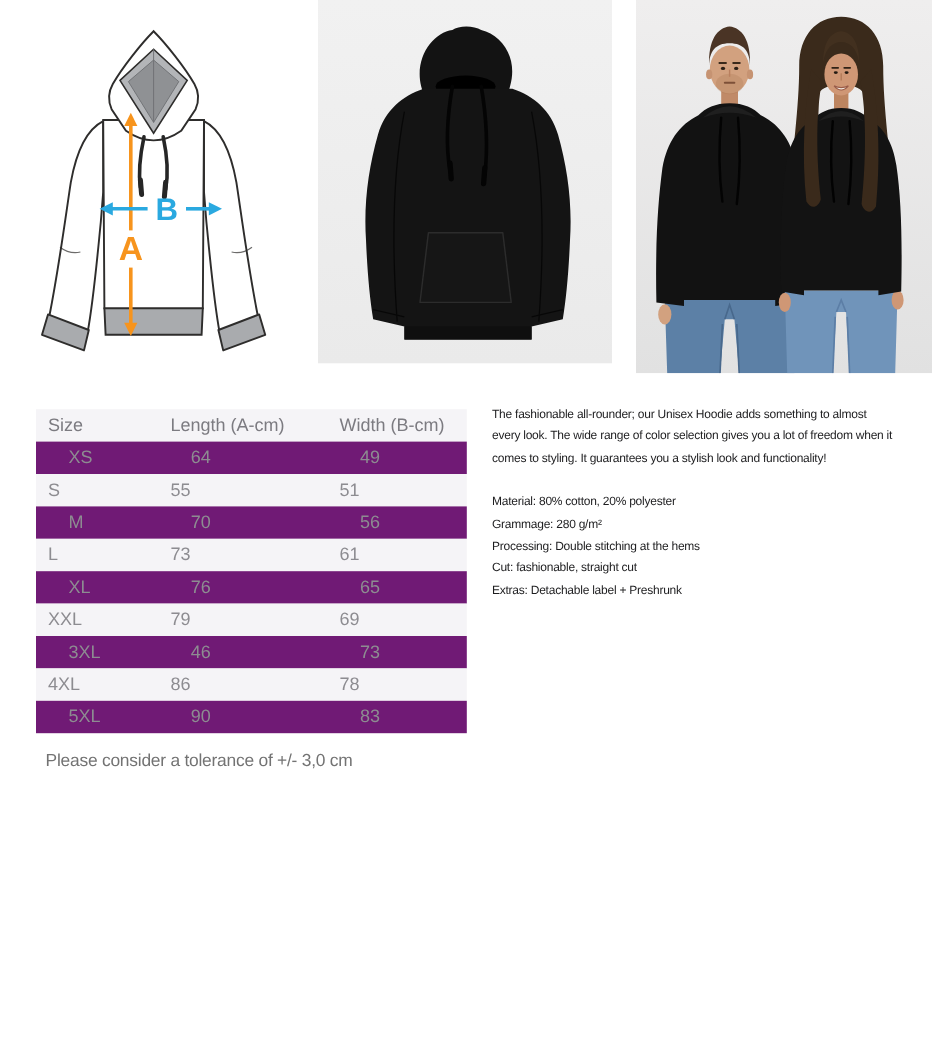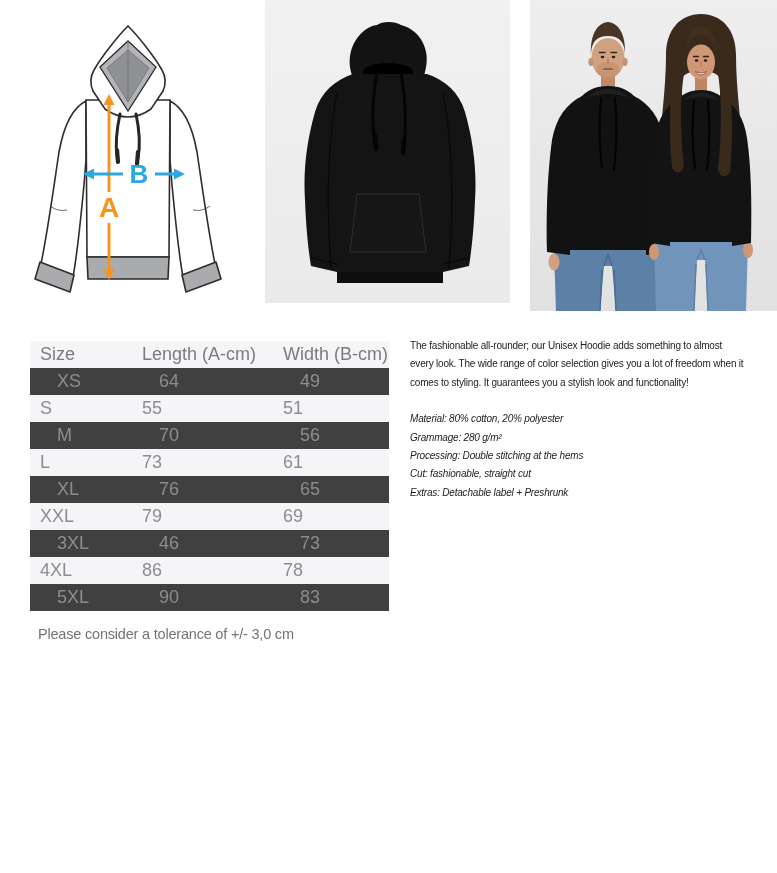--- a/index.html
+++ b/index.html
@@ -7,30 +7,30 @@
     width:777px;height:873px;position:relative;background:#ffffff;
     font-family:"Liberation Sans", sans-serif;overflow:hidden;
   }
   .tile{position:absolute;}
   .tile-diagram{left:20px;top:10px;width:220px;height:300px;}
   .tile-photo{left:265px;top:0;width:245px;height:303px;}
   .tile-models{left:530px;top:0;width:247px;height:311px;}
   .tile svg{display:block;width:100%;height:100%;}
 
   
-  .size-table{position:absolute;left:30px;top:341px;width:359px;font-size:18px;color:#8d8c91;}
+  .size-table{position:absolute;left:30px;top:341px;width:359px;font-size:15px;color:#8d8c91;}
   .st-row{display:grid;grid-template-columns:102px 141px 1fr;height:27px;align-items:center;padding-left:10px;box-sizing:border-box;}
   .st-row.header{background:#f5f4f7;color:#7c7b81;}
-  .st-row.dark{background:#404040;padding-left:27px;}
+  .st-row.dark{background:#701a75;padding-left:27px;}
   .st-row.light{background:#f5f4f7;}
 
   
   .description{position:absolute;left:410px;top:337px;width:338px;font-size:10px;line-height:18.4px;color:#1d1d1f;letter-spacing:-0.2px;}
   .description p{margin:0 0 18px 0;}
-  .spec-line{white-space:nowrap;font-style:italic;}
+  .spec-line{white-space:nowrap;}
 
   .tolerance{position:absolute;left:38px;top:626px;font-size:14.5px;color:#737373;letter-spacing:-0.2px;}
 
   .svg-label{font-family:"Liberation Sans", sans-serif;font-weight:bold;}
 </style>
 </head>
 <body>
 
 <div class="tile tile-diagram">
   <svg viewBox="0 0 220 300">

